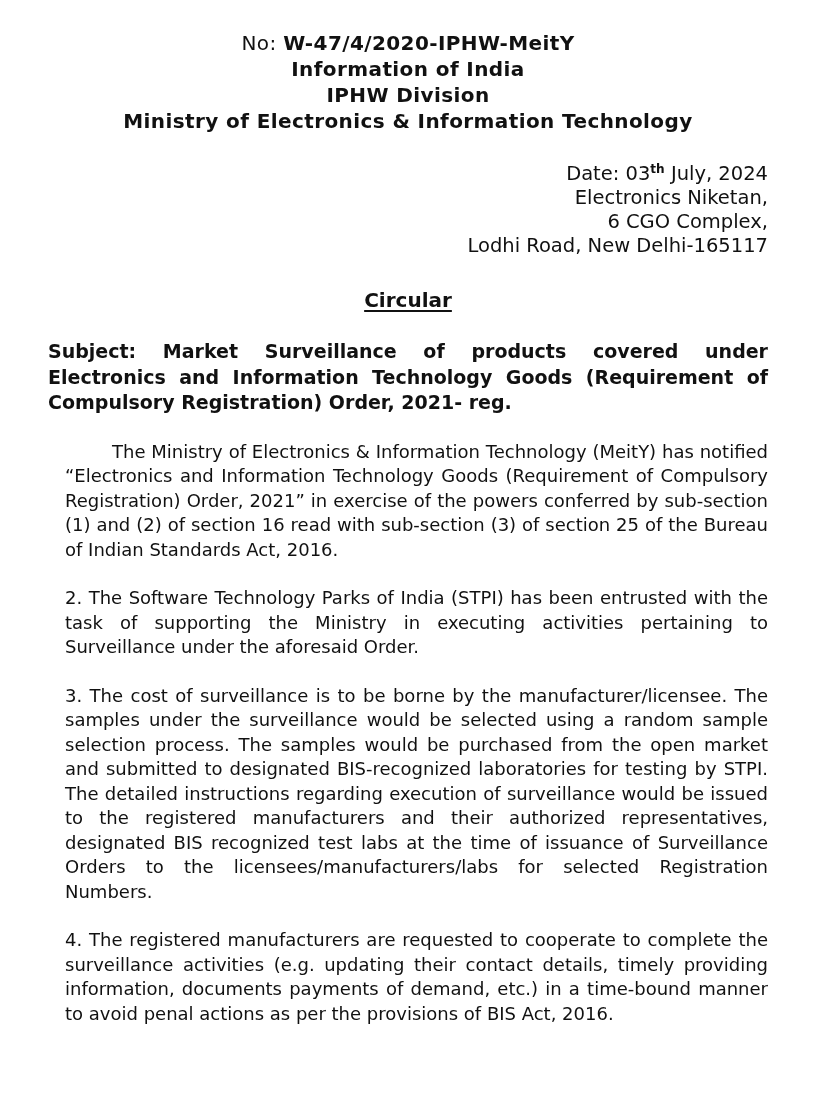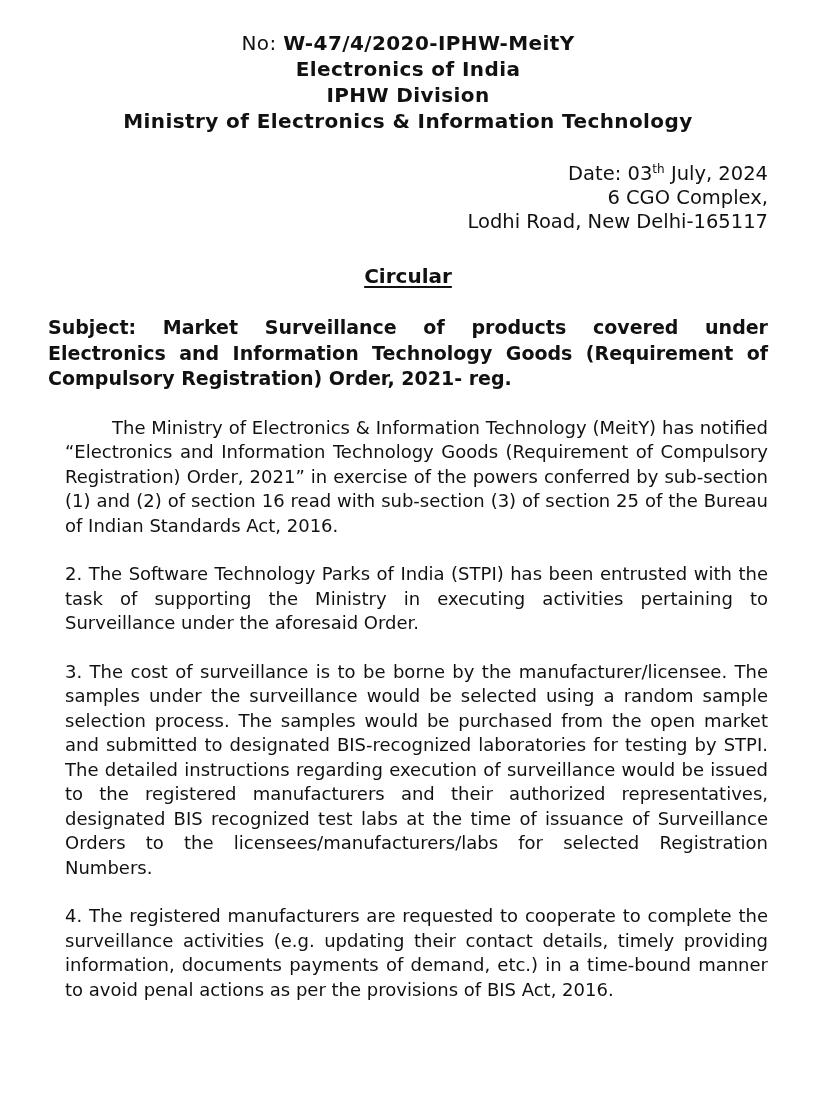--- a/index.html
+++ b/index.html
@@ -32,20 +32,21 @@
   .date-block {
     margin-top: 28px;
     text-align: right;
     font-size: 19.5px;
     line-height: 24px;
   }
   .date-block sup {
     font-size: 0.62em;
     vertical-align: super;
     line-height: 0;
+    font-weight: bold;
   }
   
   .doc-heading {
     margin-top: 29px;
     text-align: center;
     font-size: 20px;
     line-height: 26px;
     font-weight: bold;
   }
   .doc-heading .underlined {
@@ -72,27 +73,28 @@
   }
   .body-para.first-indent { text-indent: 47px; }
 </style>
 </head>
 <body>
 
 <div class="page">
 
   <div class="header-block">
     <div class="header-line"><span>No: </span><span class="bold">W-47/4/2020-IPHW-MeitY</span></div>
-    <div class="header-line bold">Electronics of India</div>
+    <div class="header-line bold">Information of India</div>
     <div class="header-line bold">IPHW Division</div>
     <div class="header-line bold">Ministry of Electronics &amp; Information Technology</div>
   </div>
 
   <div class="date-block">
     <div><span>Date: 03</span><sup>th</sup><span> July, 2024</span></div>
+    <div>Electronics Niketan,</div>
     <div>6 CGO Complex,</div>
     <div>Lodhi Road, New Delhi-165117</div>
   </div>
 
   <div class="doc-heading"><span class="underlined">Circular</span></div>
 
   <p class="subject">Subject: Market Surveillance of products covered under Electronics and Information Technology Goods (Requirement of Compulsory Registration) Order, 2021- reg.</p>
 
   <p class="body-para first-indent">The Ministry of Electronics &amp; Information Technology (MeitY) has notified “Electronics and Information Technology Goods (Requirement of Compulsory Registration) Order, 2021” in exercise of the powers conferred by sub-section (1) and (2) of section 16 read with sub-section (3) of section 25 of the Bureau of Indian Standards Act, 2016.</p>
   <p class="body-para">2.  The Software Technology Parks of India (STPI) has been entrusted with the task of supporting the Ministry in executing activities pertaining to Surveillance under the aforesaid Order.</p>

